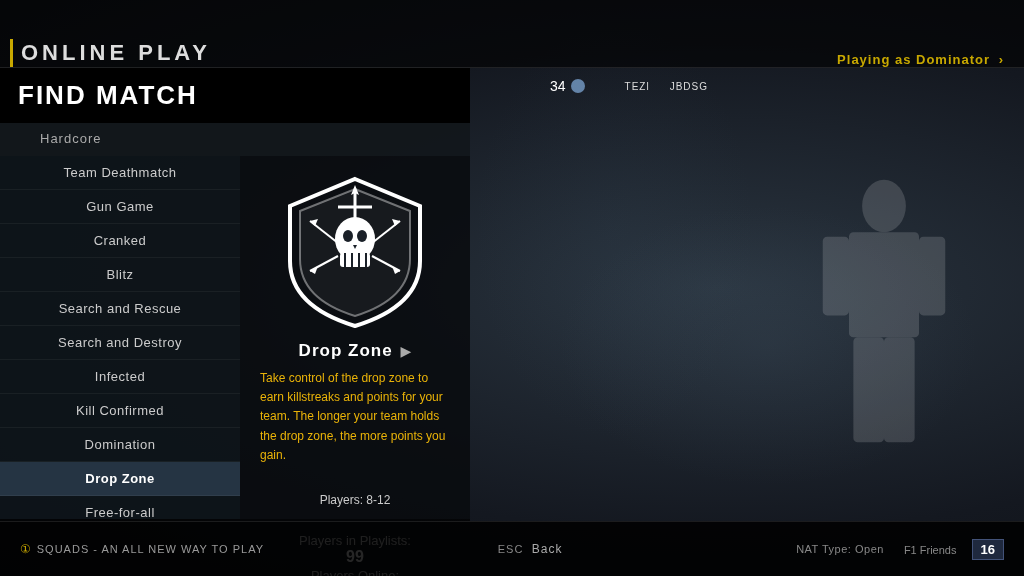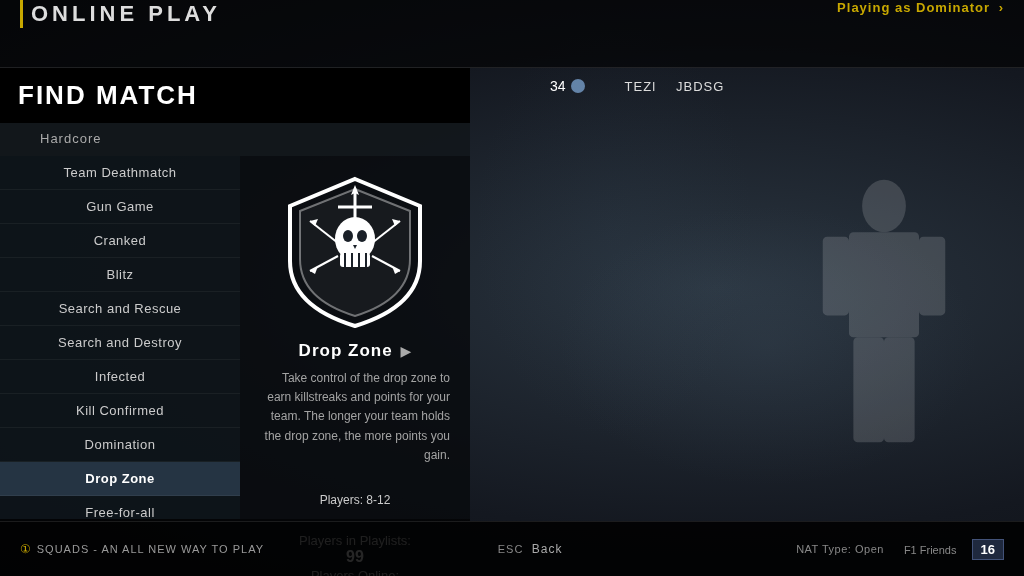--- a/index.html
+++ b/index.html
@@ -35,23 +35,23 @@
     
     .header {
       position: absolute;
       top: 0;
       left: 0;
       right: 0;
       height: 68px;
       background: rgba(0,0,0,0.6);
       z-index: 10;
       display: flex;
-      align-items: flex-start;
+      align-items: flex-end;
       justify-content: space-between;
-      padding: 0 20px 0 20px;
+      padding: 0 20px 0 10px;
       border-bottom: 1px solid rgba(255,255,255,0.1);
     }
 
     .header-title {
       display: flex;
       align-items: center;
       gap: 8px;
     }
 
     .header-bar-accent {
@@ -192,22 +192,22 @@
       letter-spacing: 1px;
     }
 
     .mode-arrow {
       color: #aaa;
       font-size: 14px;
     }
 
     .mode-desc {
       font-size: 12px;
-      color: #a3a3a3;
-      text-align: right;
+      color: #eab308;
+      text-align: left;
       line-height: 1.6;
       margin-bottom: 12px;
     }
 
     .mode-divider {
       width: 80%;
       height: 1px;
       background: rgba(255,255,255,0.2);
       margin: 8px auto;
     }
@@ -279,21 +279,21 @@
       display: inline-block;
     }
 
     .player-names {
       display: flex;
       gap: 20px;
       margin-left: 20px;
     }
 
     .player-name {
-      font-size: 13px;
+      font-size: 10px;
       color: #ddd;
       letter-spacing: 1px;
     }
 
     
     .bottom-bar {
       position: absolute;
       bottom: 0;
       left: 0;
       right: 0;

